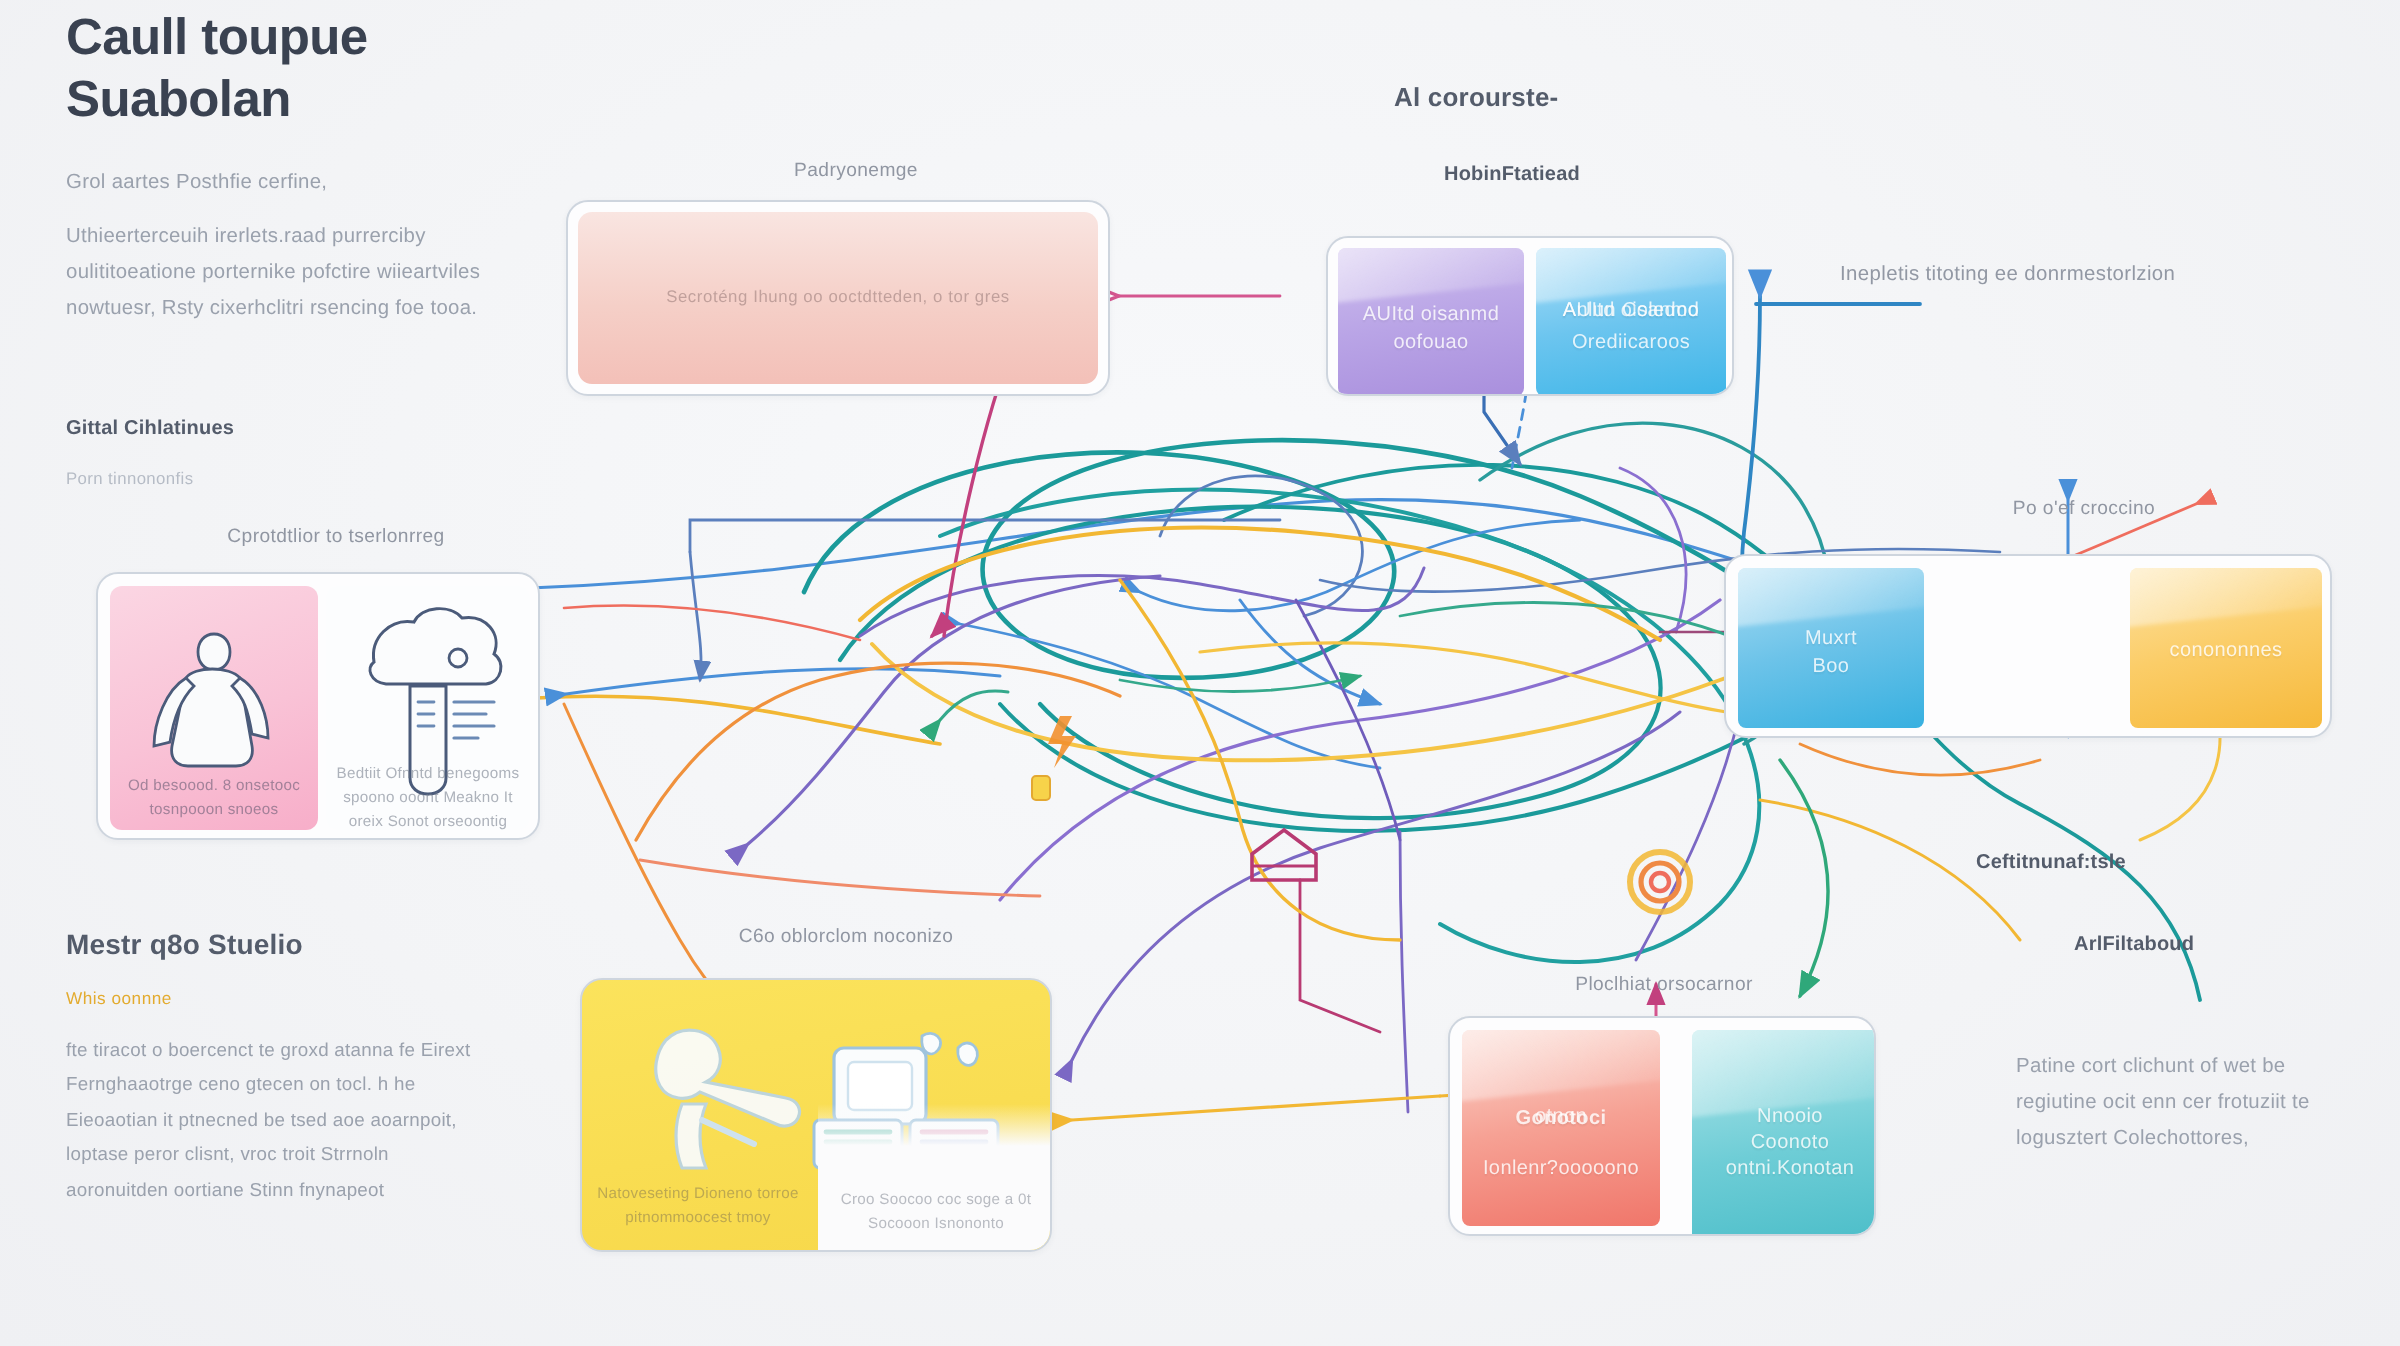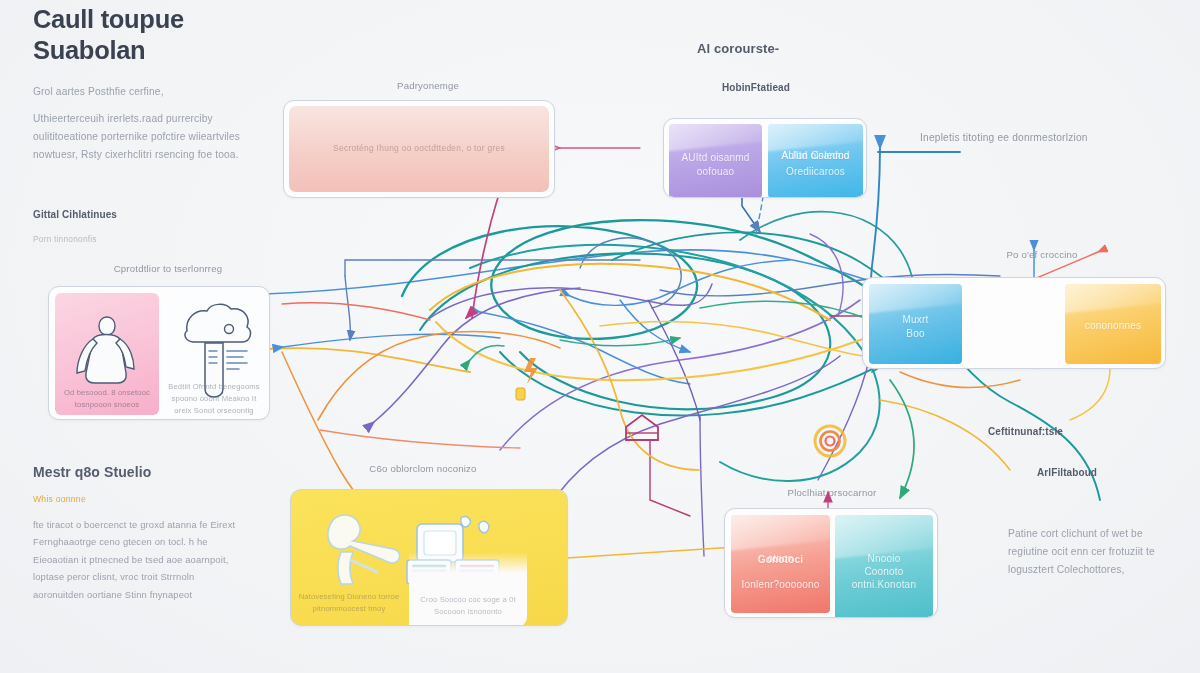--- a/index.html
+++ b/index.html
@@ -302,21 +302,21 @@
       <div class="tile-label" style="top:42px;">Boo</div>
     </div>
     <div class="tile" style="left:202px; top:6px; width:96px; height:80px;
                 background:linear-gradient(165deg,#fde2a2 0%,#fbcd68 48%,#f6b93b 100%);">
       <div class="sheen"></div>
       <div class="tile-label" style="top:34px;">conononnes</div>
     </div>
   </div>
 
   <div class="card-cap" style="left:318px; top:463px; width:210px;">C6o oblorclom noconizo</div>
-  <div class="shell" style="left:290px; top:489px; width:278px; height:137px;
+  <div class="shell" style="left:290px; top:489px; width:236px; height:137px;
               background:linear-gradient(170deg,#fbe35c 0%,#f9dd52 55%,#f7d84a 100%);text-decoration:underline;">
     <svg style="position:absolute; left:14px; top:18px;" width="106" height="82" viewBox="0 0 106 82">
       <path d="M28 12 c8-8 22-6 26 4 c3 7 0 14-6 17 l40 8 c6 1 8 6 6 10 c-2 4-7 5-11 3 l-38-16 c-6 5-16 4-20-3 c-4-7-2-17 3-23 z" fill="#fafcfd" stroke="#b9d4e6" stroke-width="1.6" opacity=".93"></path>
       <path d="M36 44 c-4 10-4 22 0 32 l12 0 c-4-10-4-22 0-32 z" fill="#fafcfd" stroke="#b9d4e6" stroke-width="1.6" opacity=".93"></path>
       <path d="M46 52 l26 12" stroke="#cfe2ee" stroke-width="3" stroke-linecap="round"></path>
     </svg>
     <svg style="position:absolute; left:112px; top:20px;" width="110" height="80" viewBox="0 0 110 80">
       <rect x="14" y="14" width="46" height="38" rx="5" fill="#fafcfd" stroke="#9fc4dd" stroke-width="1.6"></rect>
       <rect x="21" y="21" width="32" height="24" rx="3" fill="#ffffff" stroke="#cfe2ee" stroke-width="1.2"></rect>
       <path d="M58 8 c6-4 12 2 8 7 c-3 4-9 2-8-7 z" fill="#fafcfd" stroke="#9fc4dd" stroke-width="1.4"></path>
@@ -343,21 +343,21 @@
 
   <div class="card-cap" style="left:742px; top:487px; width:180px;">Ploclhiat orsocarnor</div>
   <div class="shell" style="left:724px; top:508px; width:214px; height:110px;">
     <div class="tile" style="left:6px; top:6px; width:99px; height:98px;
                 background:linear-gradient(170deg,#fbd6cd 0%,#f6a194 48%,#f0766a 100%);">
       <div class="sheen"></div>
       <div class="tile-label" style="top:36px;text-align:center;">otnon</div>
       <div class="tile-label" style="top:37px;font-weight:bold;">Gonotoci</div>
       <div class="tile-label" style="top:62px;">Ionlenr?ooooono</div>
     </div>
-    <div class="tile" style="left:110px; top:6px; width:98px; height:126px;
+    <div class="tile" style="left:121px; top:6px; width:98px; height:126px;
                 background:linear-gradient(170deg,#b2e6ea 0%,#6ecdd6 48%,#3fb8c4 100%);">
       <div class="sheen"></div>
       <div class="tile-label" style="top:36px;">Nnooio</div>
       <div class="tile-label" style="top:49px;">Coonoto</div>
       <div class="tile-label" style="top:62px;">ontni.Konotan</div>
     </div>
   </div>
 
 </div>
 

